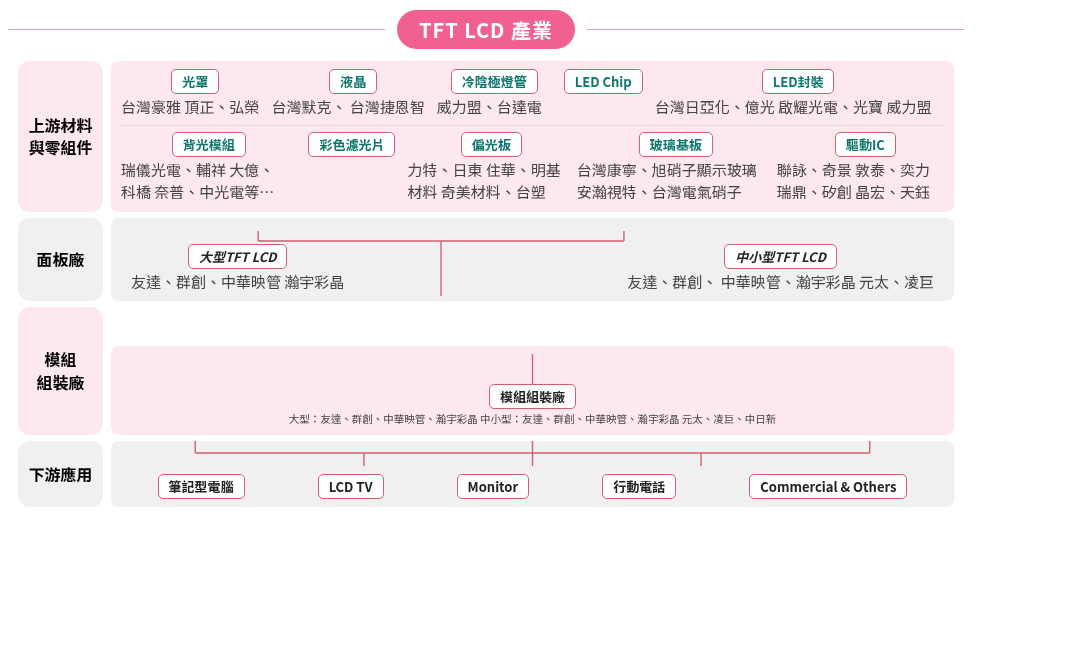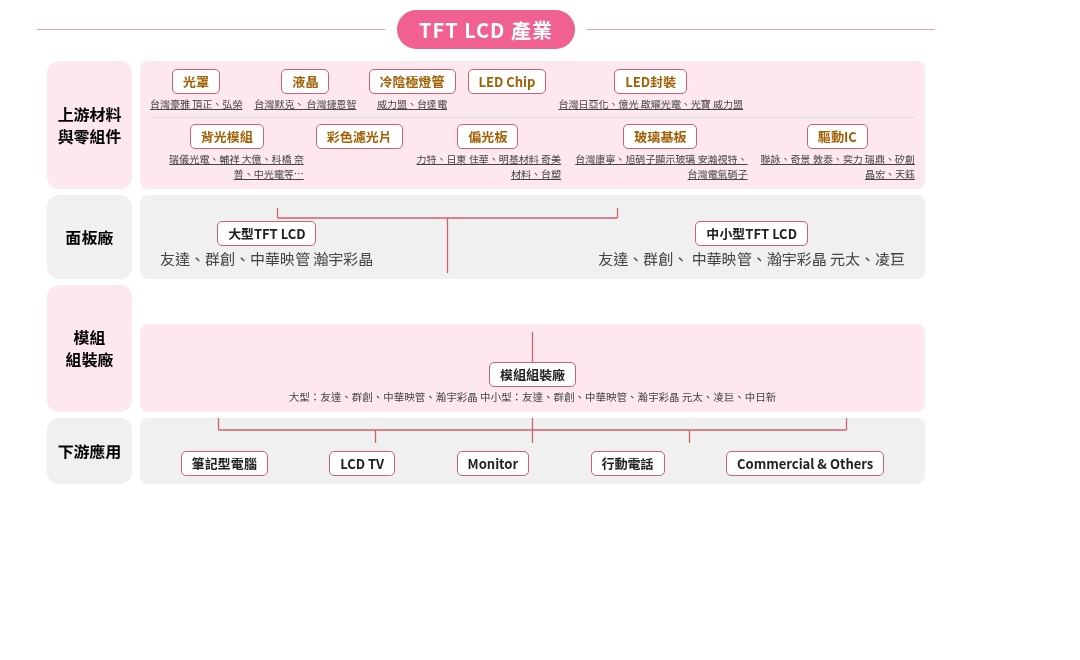--- a/index.html
+++ b/index.html
@@ -11,21 +11,21 @@
       overflow: hidden;
       display: flex;
       flex-direction: column;
     }
 
     .page-wrapper {
       width: 972px;
       height: 660px;
       background: #fff;
       position: relative;
-      padding: 10px 37px;
+      padding: 10px 8px;
     }
 
     
     .title-area {
       display: flex;
       align-items: center;
       justify-content: center;
       margin-bottom: 12px;
       position: relative;
     }
@@ -108,31 +108,31 @@
       align-items: center;
       gap: 2px;
     }
 
     .u-box {
       border: 1.5px solid #d06070;
       border-radius: 5px;
       padding: 2px 10px;
       font-size: 13px;
       font-weight: bold;
-      color: #a16207;
+      color: #0f766e;
       background: #fff;
       white-space: nowrap;
+      margin-left: 10px;
     }
 
     .u-sub {
-      font-size: 10px;
+      font-size: 15px;
       color: #444;
-      text-align: right;
+      text-align: left;
       line-height: 1.5;
-      text-decoration: underline;
     }
 
     
     .h-rule {
       width: 100%;
       height: 1px;
       background: #ddd;
     }
 
     .p-item {
@@ -144,20 +144,21 @@
 
     .p-box {
       border: 1.5px solid #d06070;
       border-radius: 5px;
       padding: 2px 10px;
       font-size: 13px;
       font-weight: bold;
       color: #222;
       background: #fff;
       white-space: nowrap;
+      font-style: italic;
     }
 
     .p-sub {
       font-size: 15px;
       color: #444;
       text-align: center;
       line-height: 1.5;
     }
 
     

